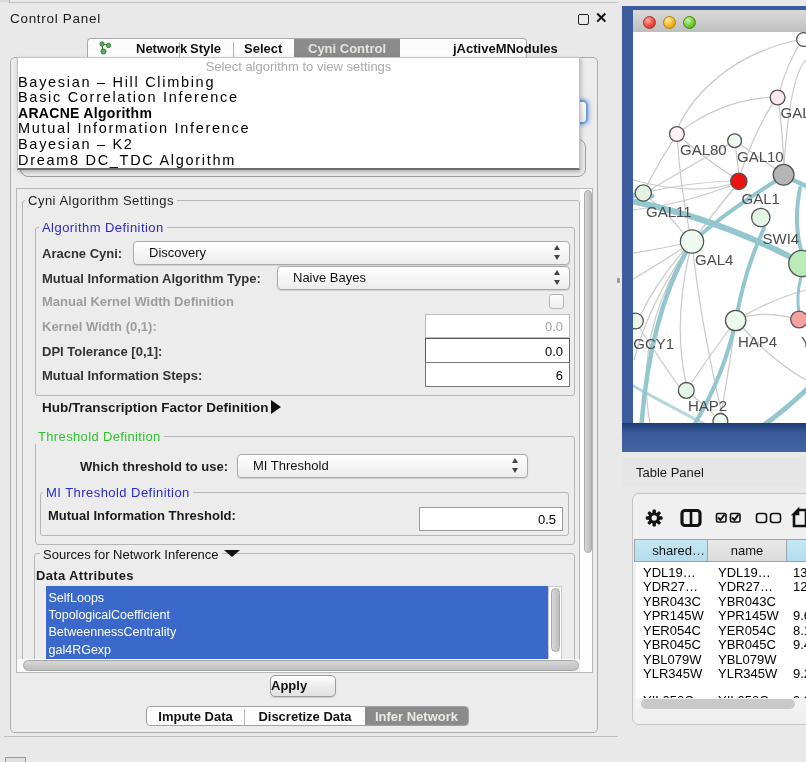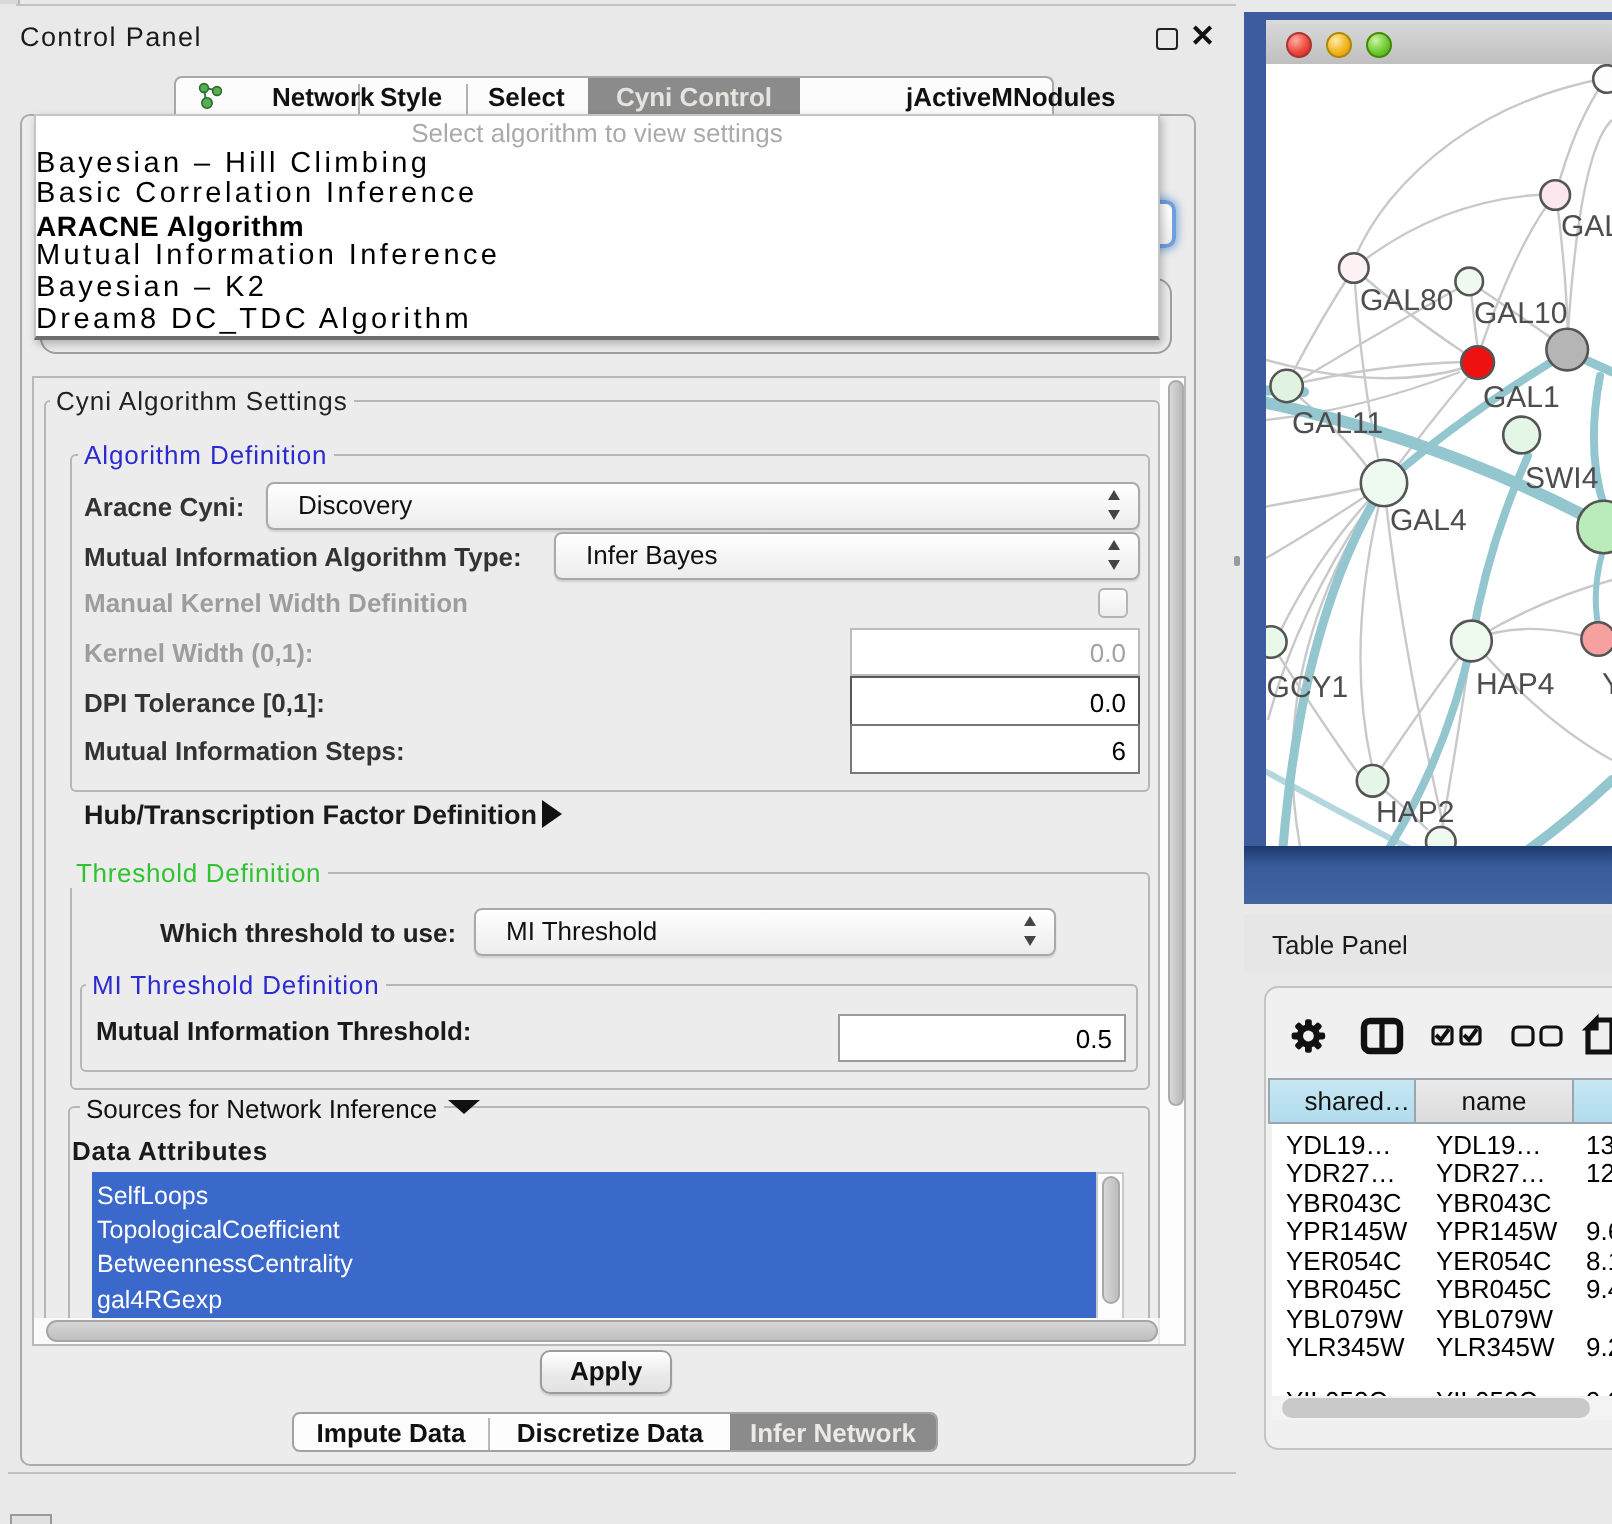--- a/index.html
+++ b/index.html
@@ -78,21 +78,21 @@
   <div class="lbl" style="left:26px;top:58px;">Aracne Cyni:</div>
   <div class="combo" style="left:117px;top:53px;width:435px;height:22px;">
           <span class="ct">Discovery</span>
           <span class="ud">
             <div class="u"></div>
             <div class="d"></div>
           </span>
         </div>
   <div class="lbl" style="left:26px;top:83px;">Mutual Information Algorithm Type:</div>
   <div class="combo" style="left:261px;top:78px;width:291px;height:22px;">
-          <span class="ct">Infer Bayes</span>
+          <span class="ct">Naive Bayes</span>
           <span class="ud">
             <div class="u"></div>
             <div class="d"></div>
           </span>
         </div>
   <div class="lbl dis" style="left:26px;top:106px;">Manual Kernel Width Definition</div>
   <div class="abs" style="left:533px;top:106px;width:13px;height:13px;border:1px solid #b4b4b4;border-radius:3px;background:linear-gradient(#fdfdfd,#ededed);"></div>
   <div class="lbl dis" style="left:26px;top:131px;">Kernel Width (0,1):</div>
   <div class="tf" style="left:409px;top:126px;width:143px;height:22px;border:1px solid #bcbcbc;color:#a3a3a3;">
           <span>0.0</span>
@@ -138,21 +138,21 @@
   <div class="abs" style="left:534.5px;top:400px;width:9px;height:64px;background:linear-gradient(90deg,#d8d8d8,#bdbdbd);border:1px solid #a9a9a9;border-radius:5px;box-sizing:border-box;"></div>
  </div>
 </div>
 
 <div class="abs" style="left:580px;top:189px;width:12px;height:483px;background:#fdfdfd;"></div>
 <div class="abs" style="left:583.5px;top:190px;width:8.5px;height:363px;background:linear-gradient(90deg,#d9d9d9,#b9b9b9);border:1px solid #ababab;border-radius:5px;box-sizing:border-box;"></div>
 
 <div class="abs" style="left:17px;top:659px;width:562px;height:13px;background:#fafafa;"></div>
 <div class="abs" style="left:23px;top:660px;width:556px;height:11px;background:linear-gradient(#d6d6d6,#bfbfbf);border:1px solid #a6a6a6;border-radius:6px;box-sizing:border-box;"></div>
 
-<div class="abs" style="left:270px;top:675px;width:66px;height:22px;background:linear-gradient(#ffffff,#e9e9e9 60%,#e2e2e2);border:1px solid #9c9c9c;border-radius:5px;box-sizing:border-box;text-align:center;font:600 13px 'Liberation Sans',sans-serif;color:#111;line-height:20px;box-shadow:0 1px 1px rgba(0,0,0,0.15);">Apply</div>
+<div class="abs" style="left:270px;top:675px;width:66px;height:22px;background:linear-gradient(#ffffff,#e9e9e9 60%,#e2e2e2);border:1px solid #9c9c9c;border-radius:5px;box-sizing:border-box;text-align:left;font:600 13px 'Liberation Sans',sans-serif;color:#111;line-height:20px;box-shadow:0 1px 1px rgba(0,0,0,0.15);">Apply</div>
 
 <div class="abs" style="left:146px;top:706px;width:323px;height:20px;background:#fdfdfd;border:1px solid #a2a2a2;border-radius:4px;box-sizing:border-box;overflow:hidden;">
   <div class="seg" style="left:0;top:0;width:97px;height:20px;">Impute Data</div>
   <div class="abs" style="left:97px;top:2px;width:1px;height:16px;background:#b8b8b8;"></div>
   <div class="seg" style="left:98px;top:0;width:120px;height:20px;">Discretize Data</div>
   <div class="seg" style="left:218px;top:0;width:103px;height:20px;background:#8b8b8b;color:#eceae5;font-weight:600;">Infer Network</div>
 </div>
 <div class="abs" style="left:617px;top:278px;width:3px;height:5px;background:#9a9aa6;border-radius:1px;"></div>
 
 <div class="abs" style="left:4px;top:736px;width:614px;height:1px;background:#c0c0c0;"></div>

